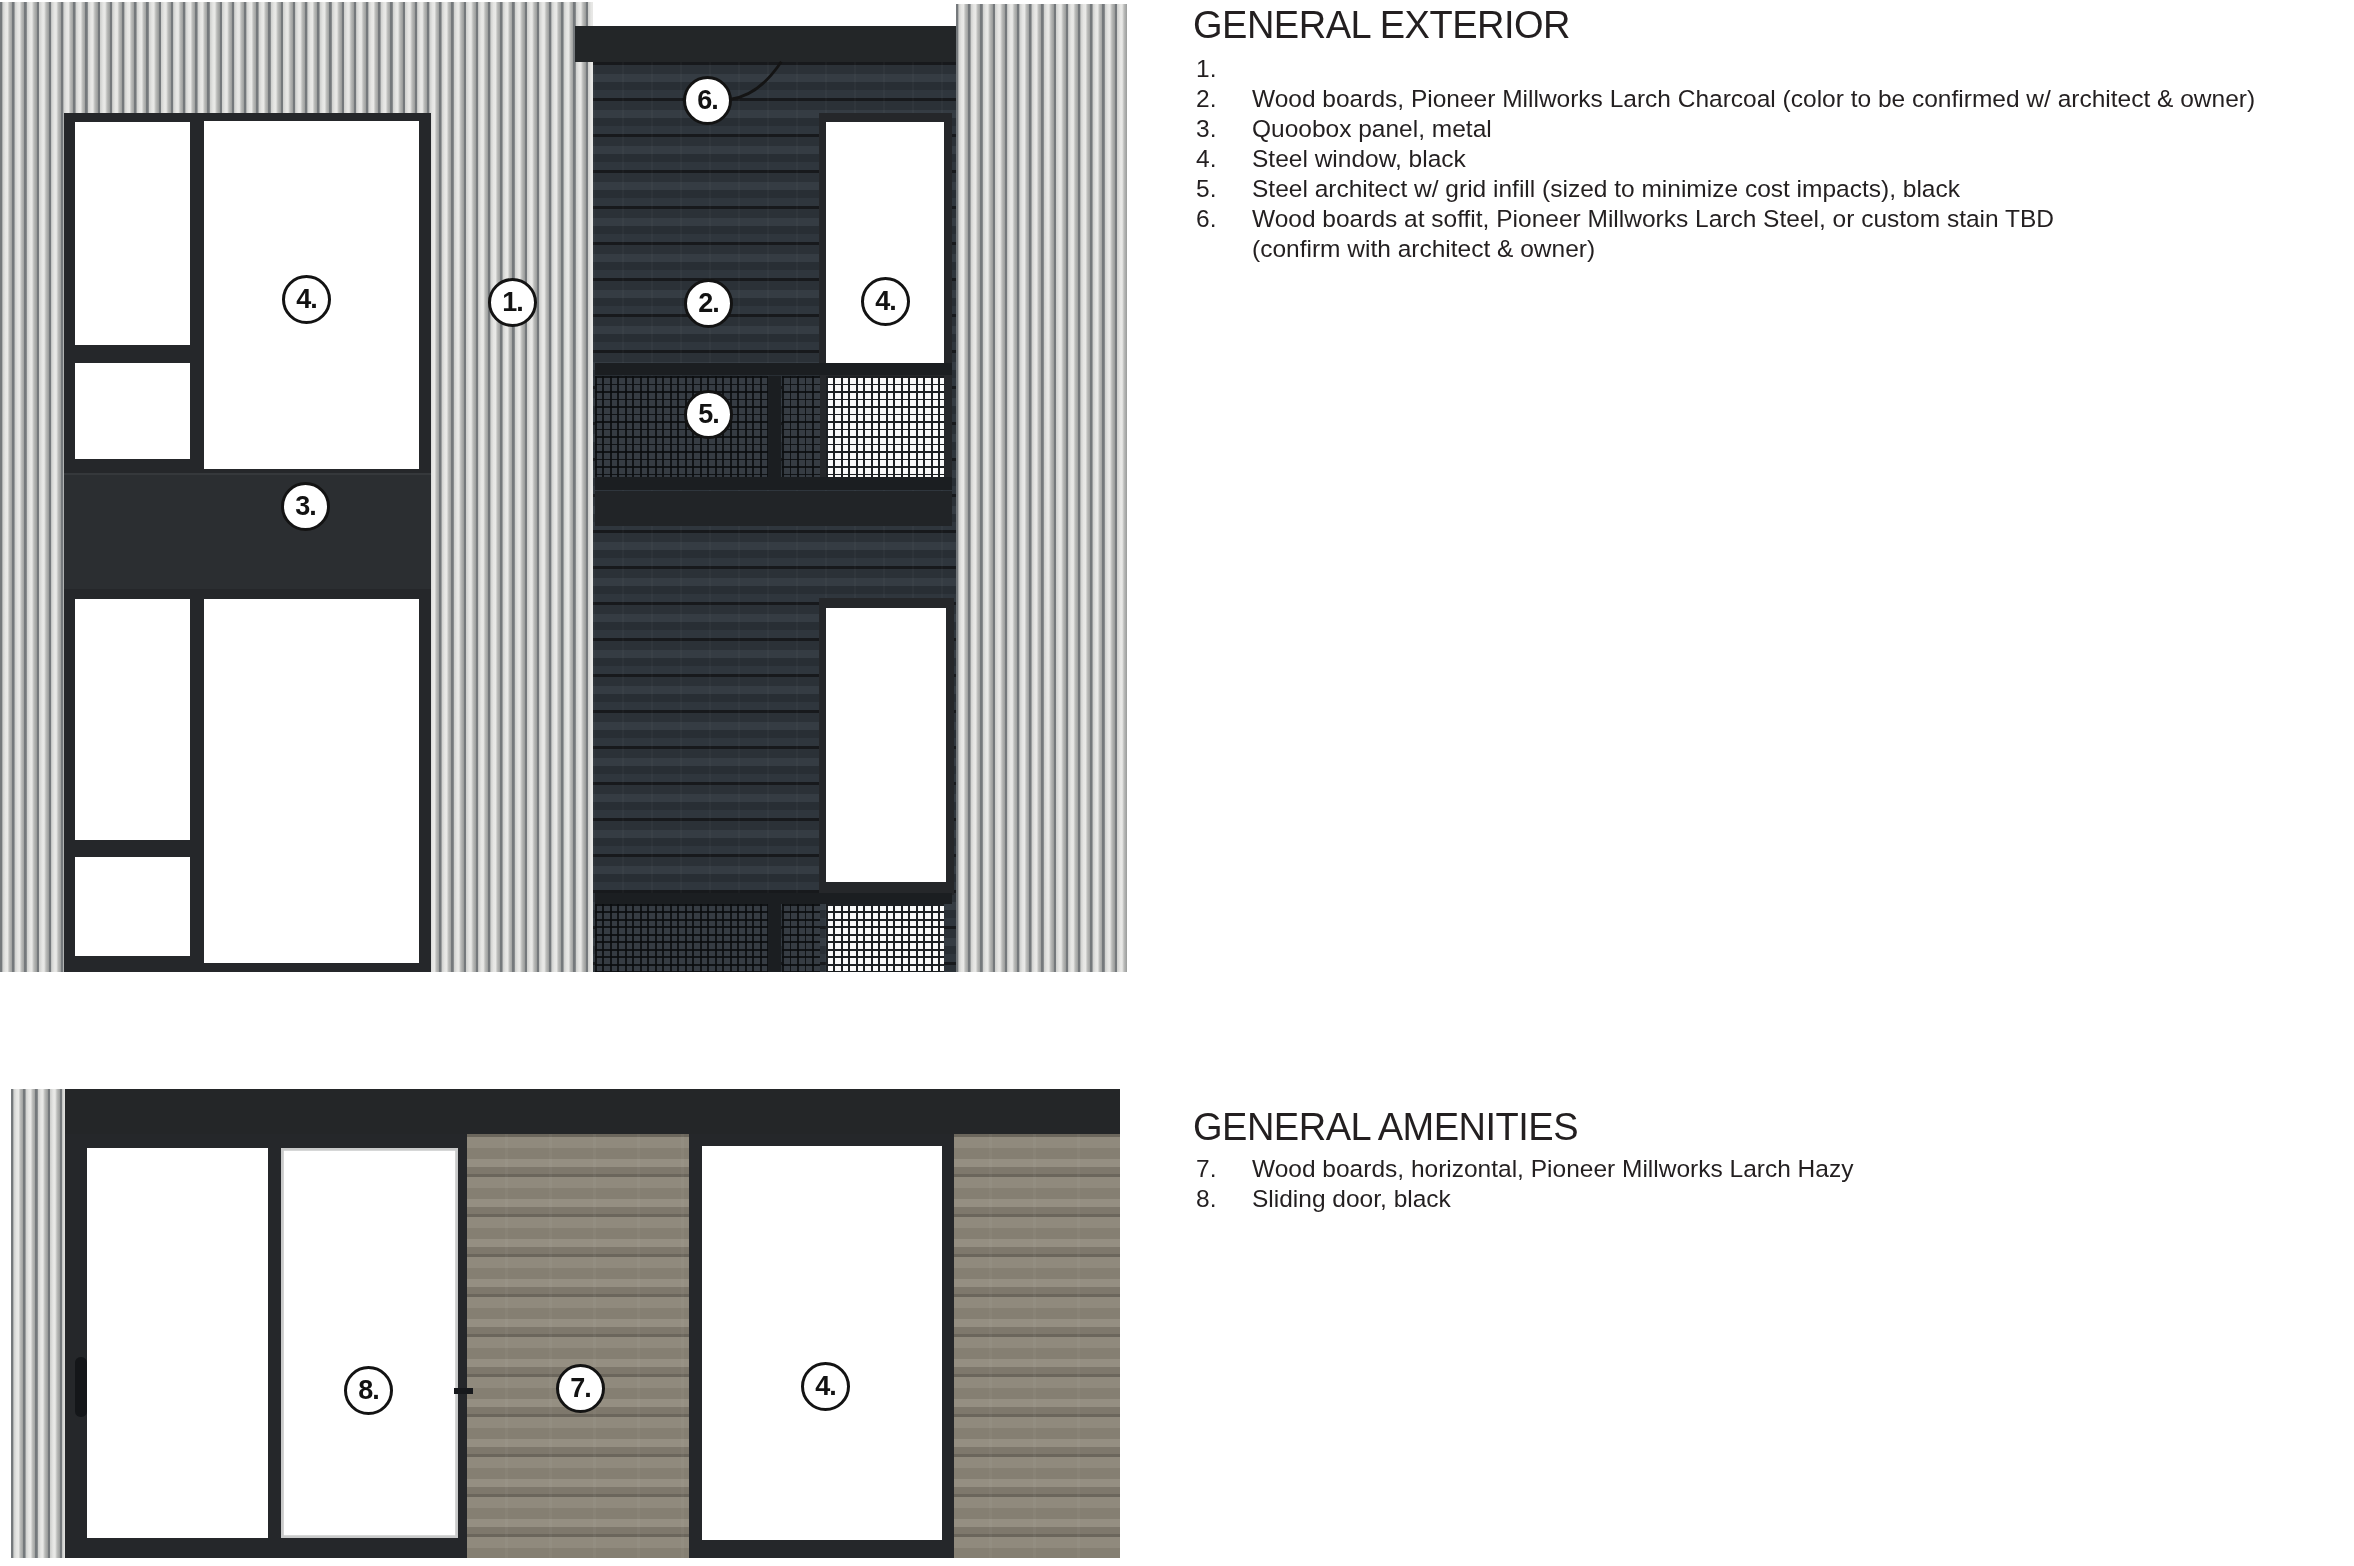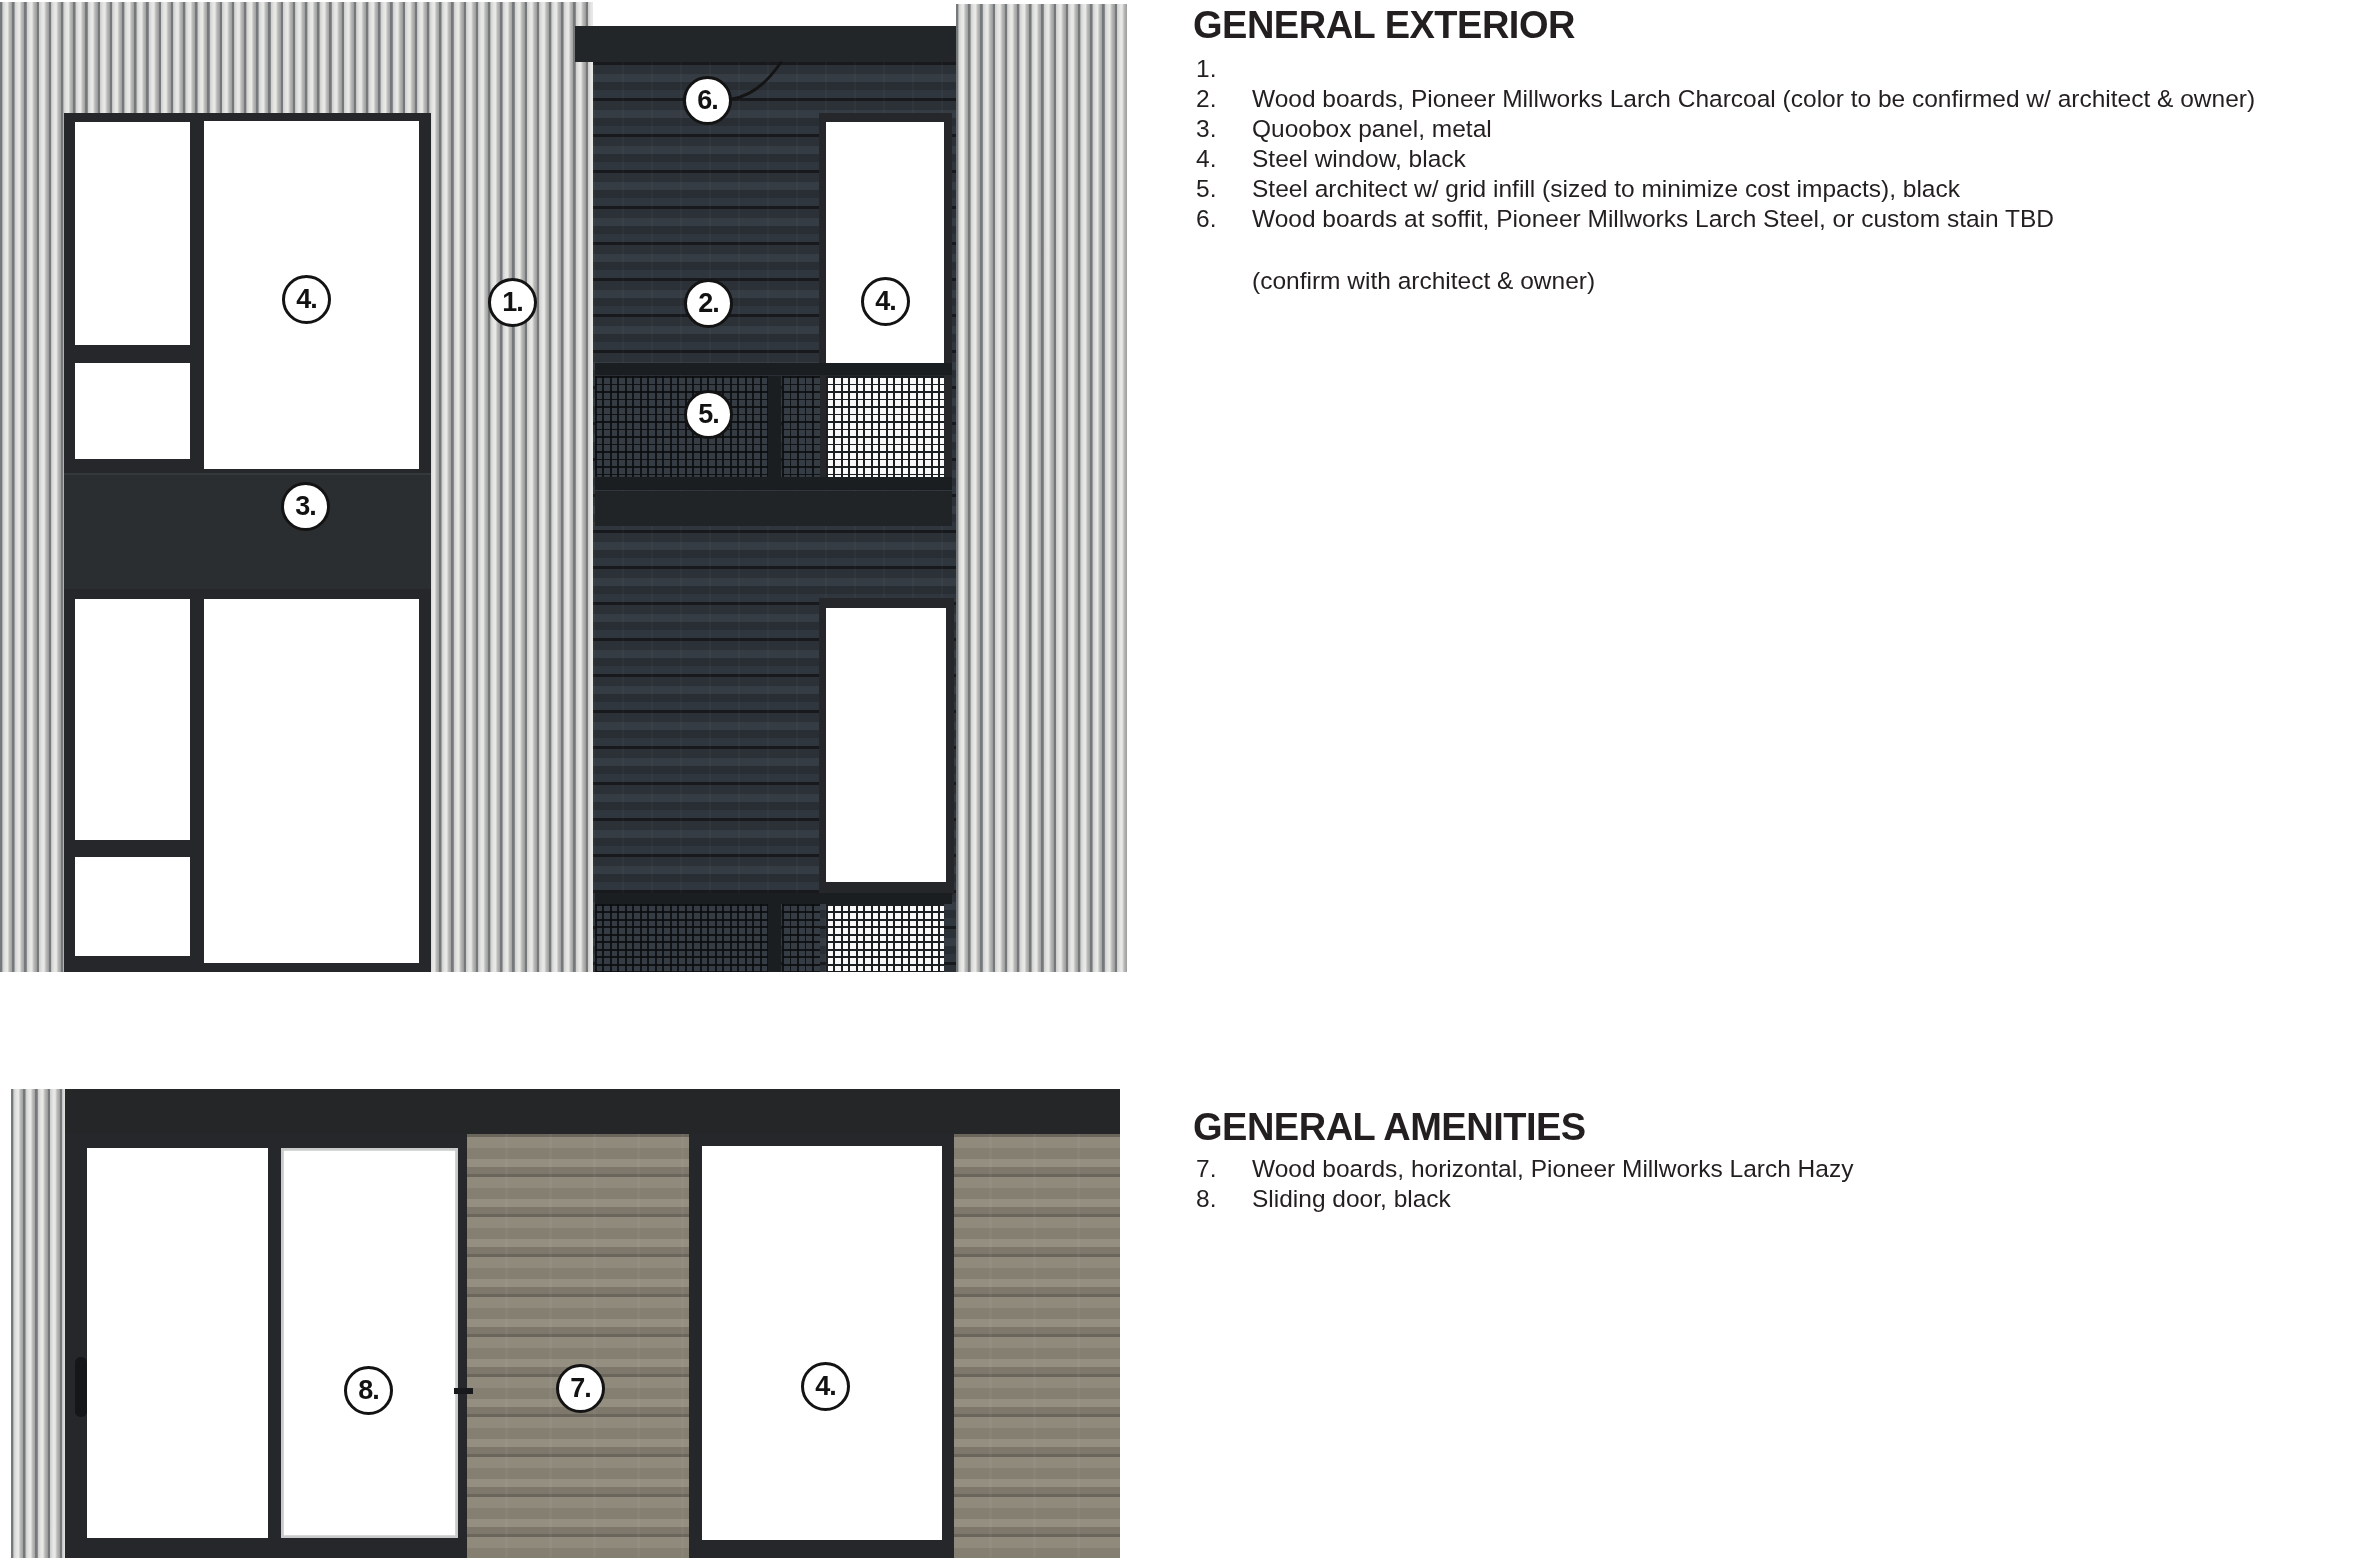--- a/index.html
+++ b/index.html
@@ -46,21 +46,21 @@
   .deck-band{background:#212427;}
   .quoobox{background:#2b2e31;box-shadow:inset 0 1.9px 0 rgba(255,255,255,0.05);}
   .band-top{background:#242628;}
 
   
   .callout{position:absolute;width:49px;height:49px;border:3.8px solid #131313;border-radius:50%;
            background:#ffffff;display:flex;align-items:center;justify-content:center;
            font-weight:700;font-size:27px;letter-spacing:-0.9px;color:#121212;box-sizing:border-box;z-index:30;}
 
   
-  .legend-title{position:absolute;font-weight:700;font-size:38px;line-height:41px;
+  .legend-title{position:absolute;font-weight:400;font-size:38px;line-height:41px;
                 letter-spacing:-0.5px;color:#231f20;white-space:nowrap;}
   .legend-list{position:absolute;font-size:24.5px;line-height:30px;color:#231f20;}
   .legend-row{display:flex;}
   .legend-num{width:56px;flex:0 0 56px;}
   .legend-text{white-space:nowrap;}
 </style>
 </head>
 <body>
 
 <div class="page">
@@ -153,21 +153,21 @@
       <span class="legend-text">Steel window, black</span>
     </div>
     <div class="legend-row">
       <span class="legend-num">5.</span>
       <span class="legend-text">Steel architect w/ grid infill (sized to minimize cost impacts), black</span>
     </div>
     <div class="legend-row">
       <span class="legend-num">6.</span>
       <span class="legend-text">
         <span style="display:block;">Wood boards at soffit, Pioneer Millworks Larch Steel, or custom stain TBD</span>
-        <span style="display:block;margin-top:32px;">(confirm with architect &amp; owner)</span>
+        <span style="display:block;">(confirm with architect &amp; owner)</span>
       </span>
     </div>
   </div>
 
   <section class="abs" style="left:0;top:1089px;width:1127px;height:478px;">
 
     <div class="abs corrugated" style="left:11.3px;top:0;width:54px;height:469px;"></div>
 
     <div class="abs band-top" style="left:65px;top:0;width:1055px;height:45px;"></div>
 

